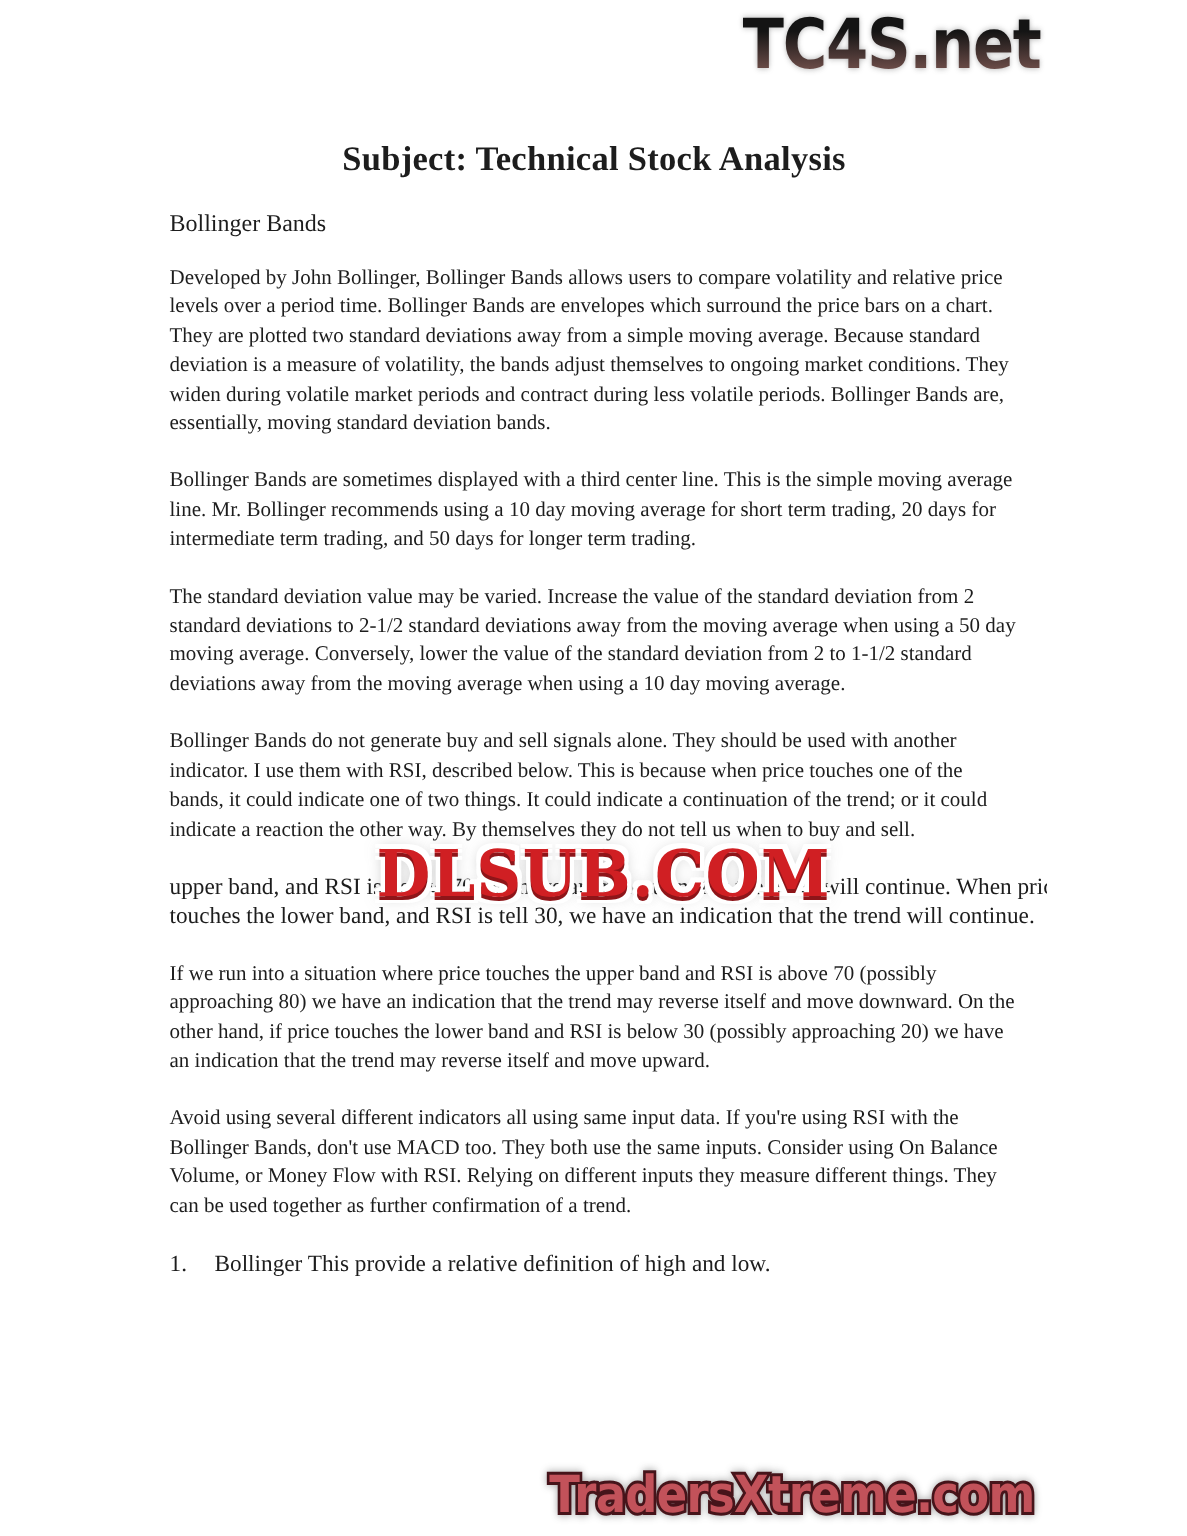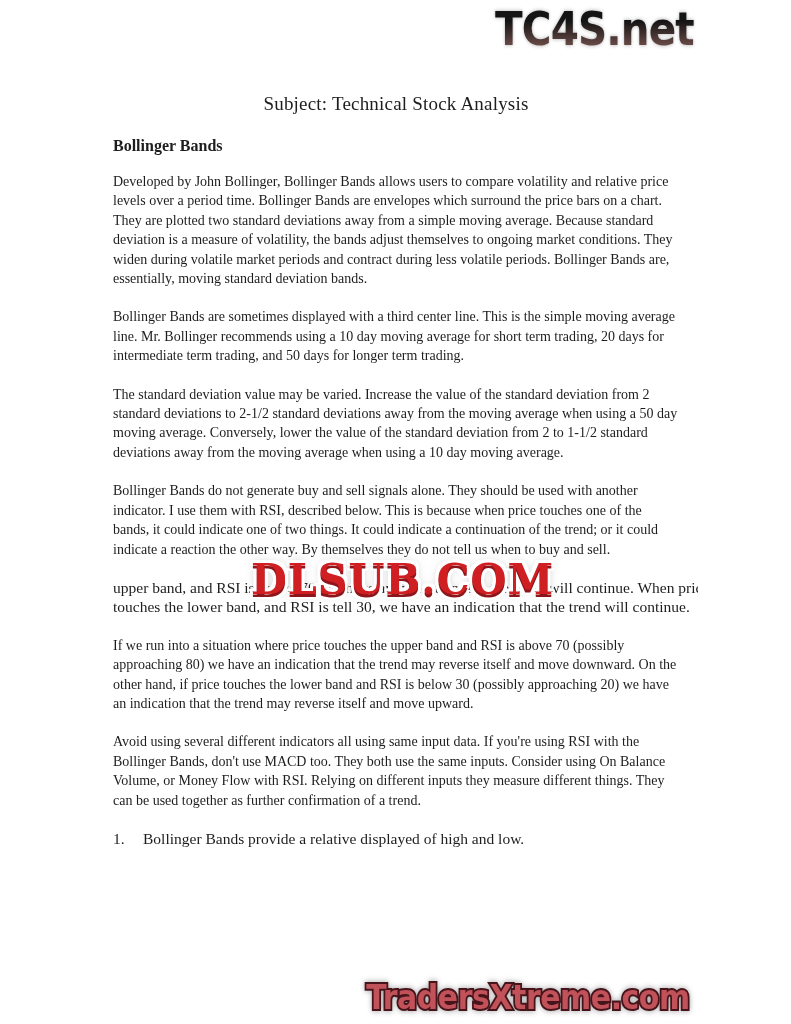--- a/index.html
+++ b/index.html
@@ -13,29 +13,29 @@
     color: #1d1d1d;
   }
   .content {
     position: absolute;
     left: 113px;
     top: 0;
     width: 566px;
   }
   .doc-title {
     margin: 93px 0 22px 0;
-    font-size: 19px;
-    font-weight: normal;
+    font-size: 23px;
+    font-weight: bold;
     text-align: center;
     letter-spacing: 0.2px;
   }
   .section-heading {
     margin: 0 0 17px 0;
     font-size: 16px;
-    font-weight: bold;
+    font-weight: normal;
   }
   .para {
     margin: 0 0 19px 0;
     font-size: 14px;
     line-height: 19.4px;
   }
   .obscured-para {
     position: relative;
     margin: 0 0 19px 0;
     font-size: 15.5px;
@@ -133,21 +133,21 @@
       <div class="line">touches the lower band, and RSI is tell 30, we have an indication that the trend will continue.</div>
       <div class="wm wm-mid">DLSUB.COM</div>
     </div>
 
     <p class="para">If we run into a situation where price touches the upper band and RSI is above 70 (possibly approaching 80) we have an indication that the trend may reverse itself and move downward. On the other hand, if price touches the lower band and RSI is below 30 (possibly approaching 20) we have an indication that the trend may reverse itself and move upward.</p>
     <p class="para">Avoid using several different indicators all using same input data. If you're using RSI with the Bollinger Bands, don't use MACD too. They both use the same inputs. Consider using On Balance Volume, or Money Flow with RSI. Relying on different inputs they measure different things. They can be used together as further confirmation of a trend.</p>
 
     <div class="rule-list">
       <div class="rule-item">
         <span class="rule-num">1.</span>
-        <span class="rule-text">Bollinger Bands provide a relative displayed of high and low.</span>
+        <span class="rule-text">Bollinger This provide a relative definition of high and low.</span>
       </div>
 
     </div>
 
   </div>
 
   <div class="wm wm-bottom">TradersXtreme.com</div>
 
 </div>
 

